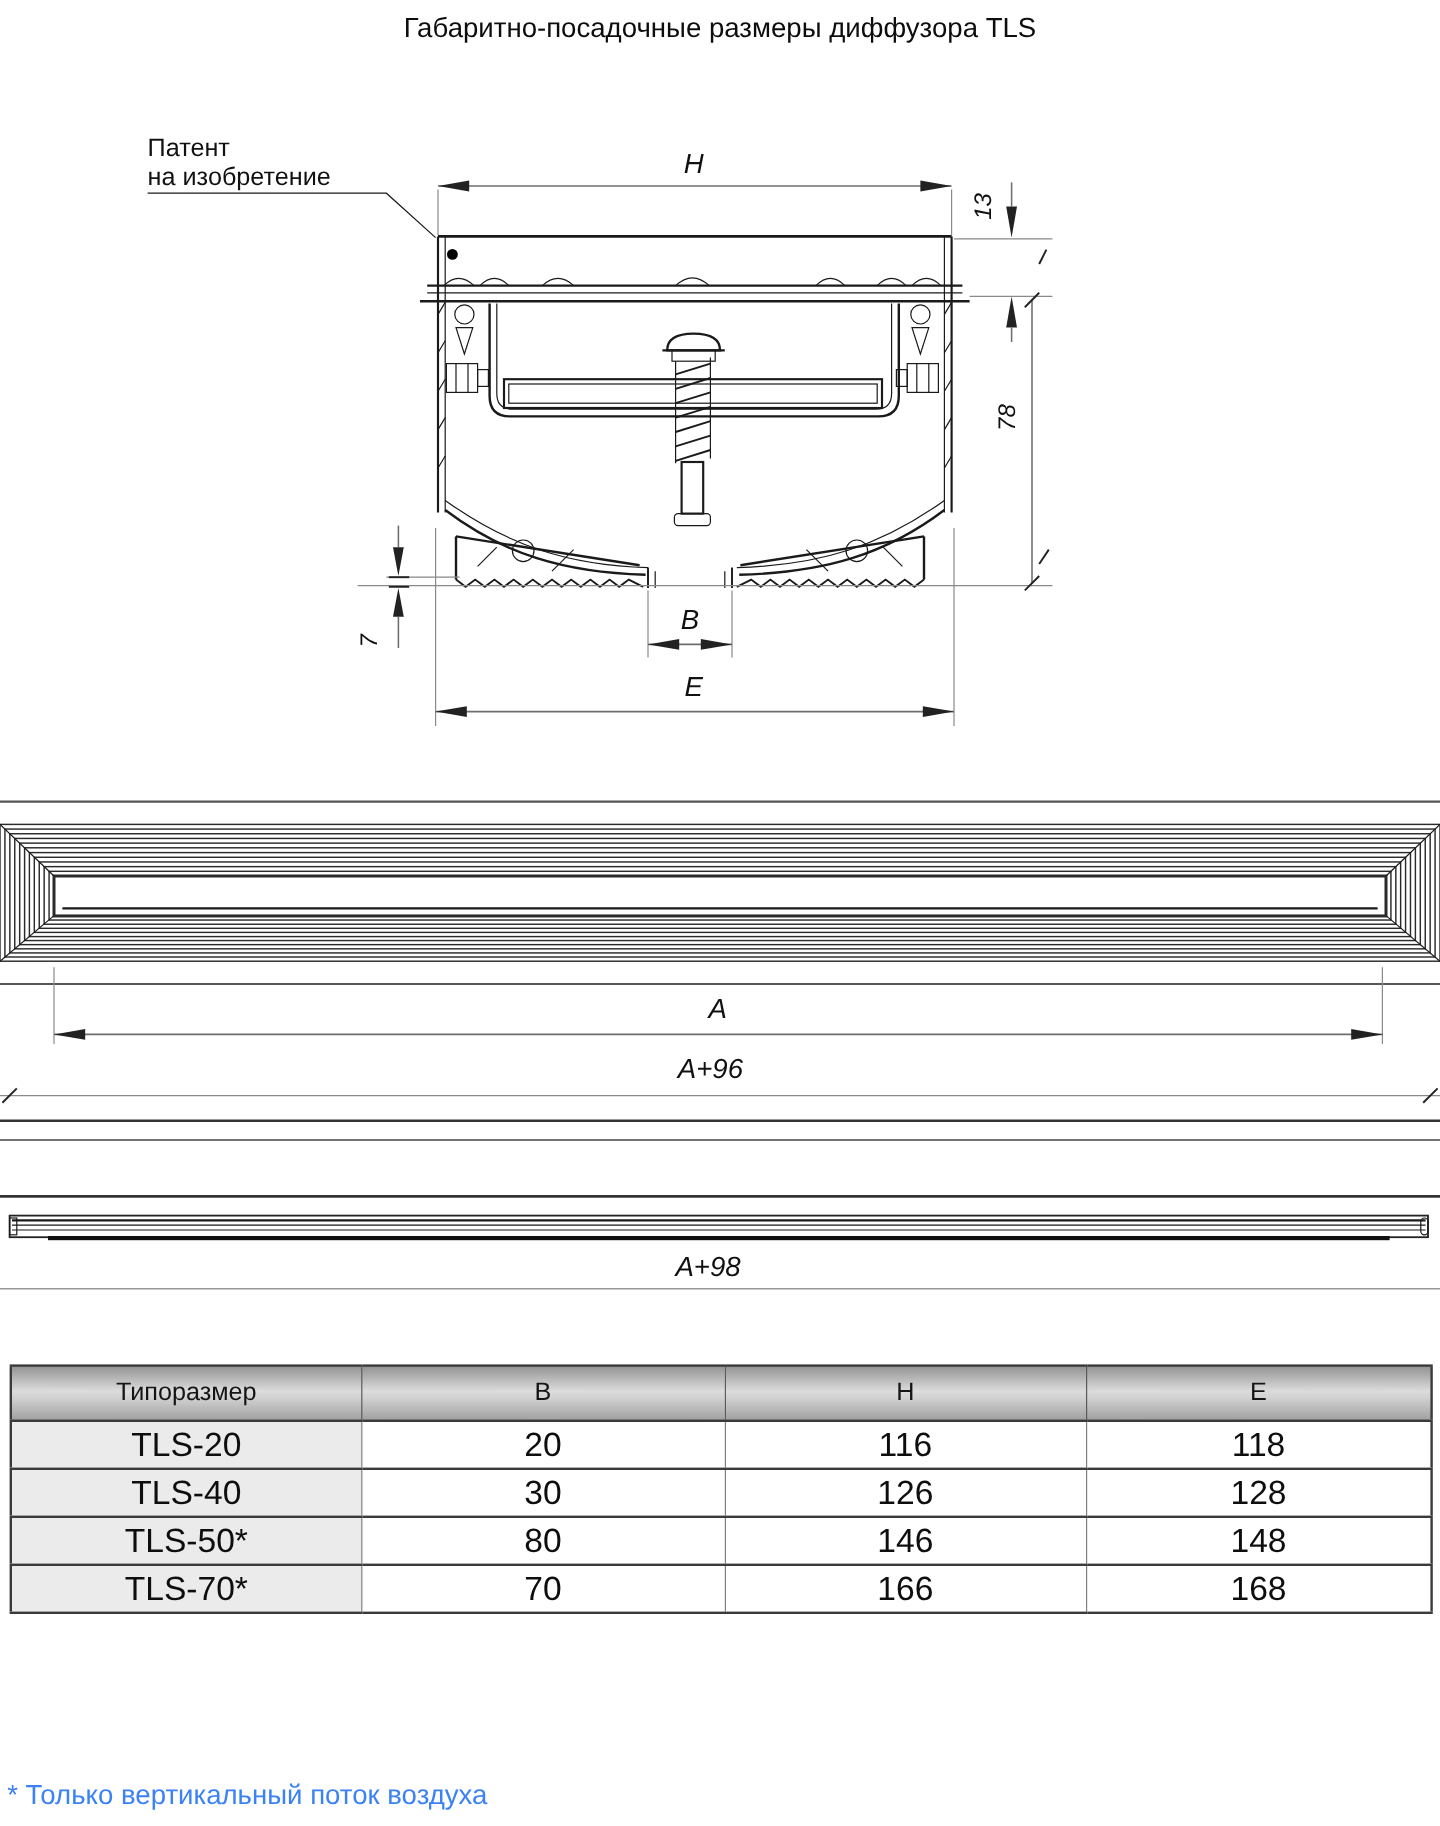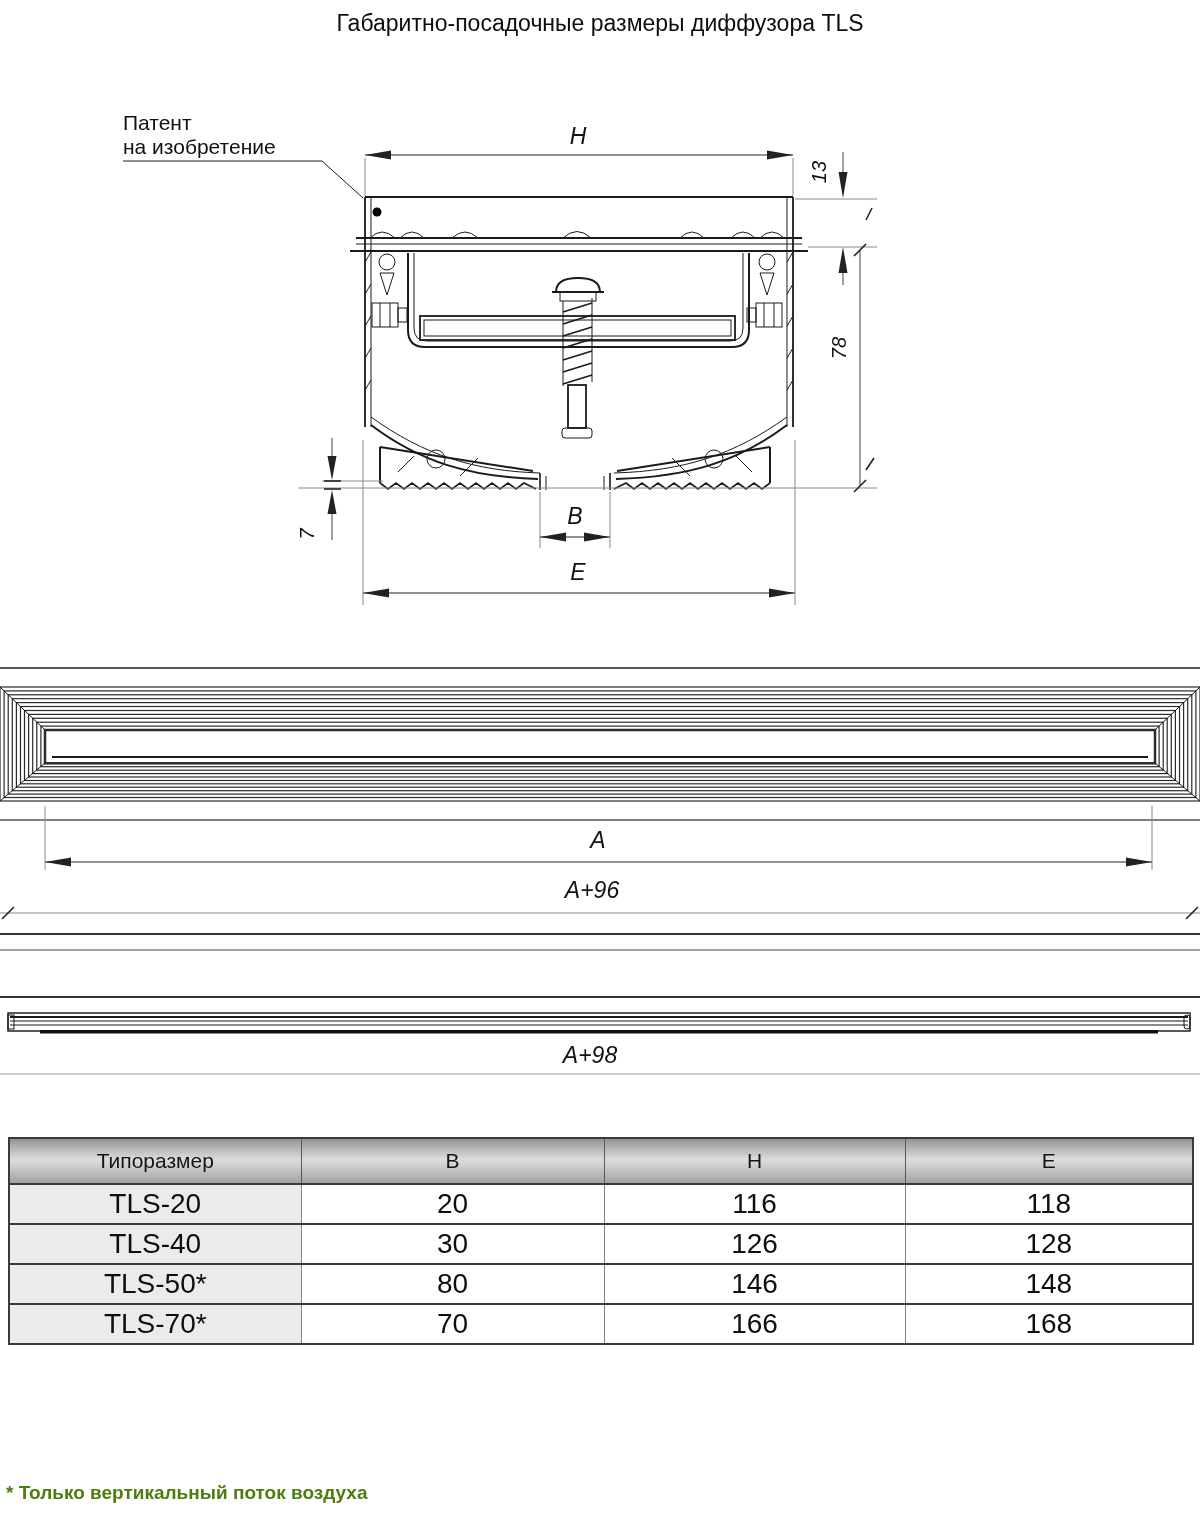--- a/index.html
+++ b/index.html
@@ -15,21 +15,21 @@
   svg text{fill:#111;}
   .dimtxt{font:italic 23px "Liberation Sans",sans-serif;}
   .dimtxt-sm{font:italic 20px "Liberation Sans",sans-serif;}
   .plaintxt{font:21px "Liberation Sans",sans-serif;}
   table.sizes{position:absolute;left:8px;top:1137px;width:1184px;border-collapse:collapse;table-layout:fixed;}
   table.sizes th,table.sizes td{border-top:2px solid #3a3a3a;border-bottom:2px solid #3a3a3a;border-left:1px solid #808080;border-right:1px solid #808080;text-align:center;vertical-align:middle;padding:0;}
   table.sizes th{height:44px;font-weight:normal;font-size:21px;color:#151515;background:linear-gradient(180deg,#949494 0%,#dcdcdc 46%,#d2d2d2 58%,#a2a2a2 100%);border-left-color:#5a5a5a;border-right-color:#5a5a5a;}
   table.sizes td{height:38px;font-size:28px;background:#ffffff;}
   table.sizes td.first{background:#ebebeb;}
   table.sizes{border:2px solid #3a3a3a;}
-  .footnote{position:absolute;left:6px;top:1482px;font-size:19px;color:#4d7c0f;font-weight:bold;}
+  .footnote{position:absolute;left:6px;top:1482px;font-size:23px;color:#3b82f6;}
 </style>
 </head>
 <body>
 
 <div class="title">
   <div>Габаритно-посадочные размеры диффузора TLS</div>
 </div>
 
 <svg class="drawing" viewBox="0 0 1200 1522">
 

